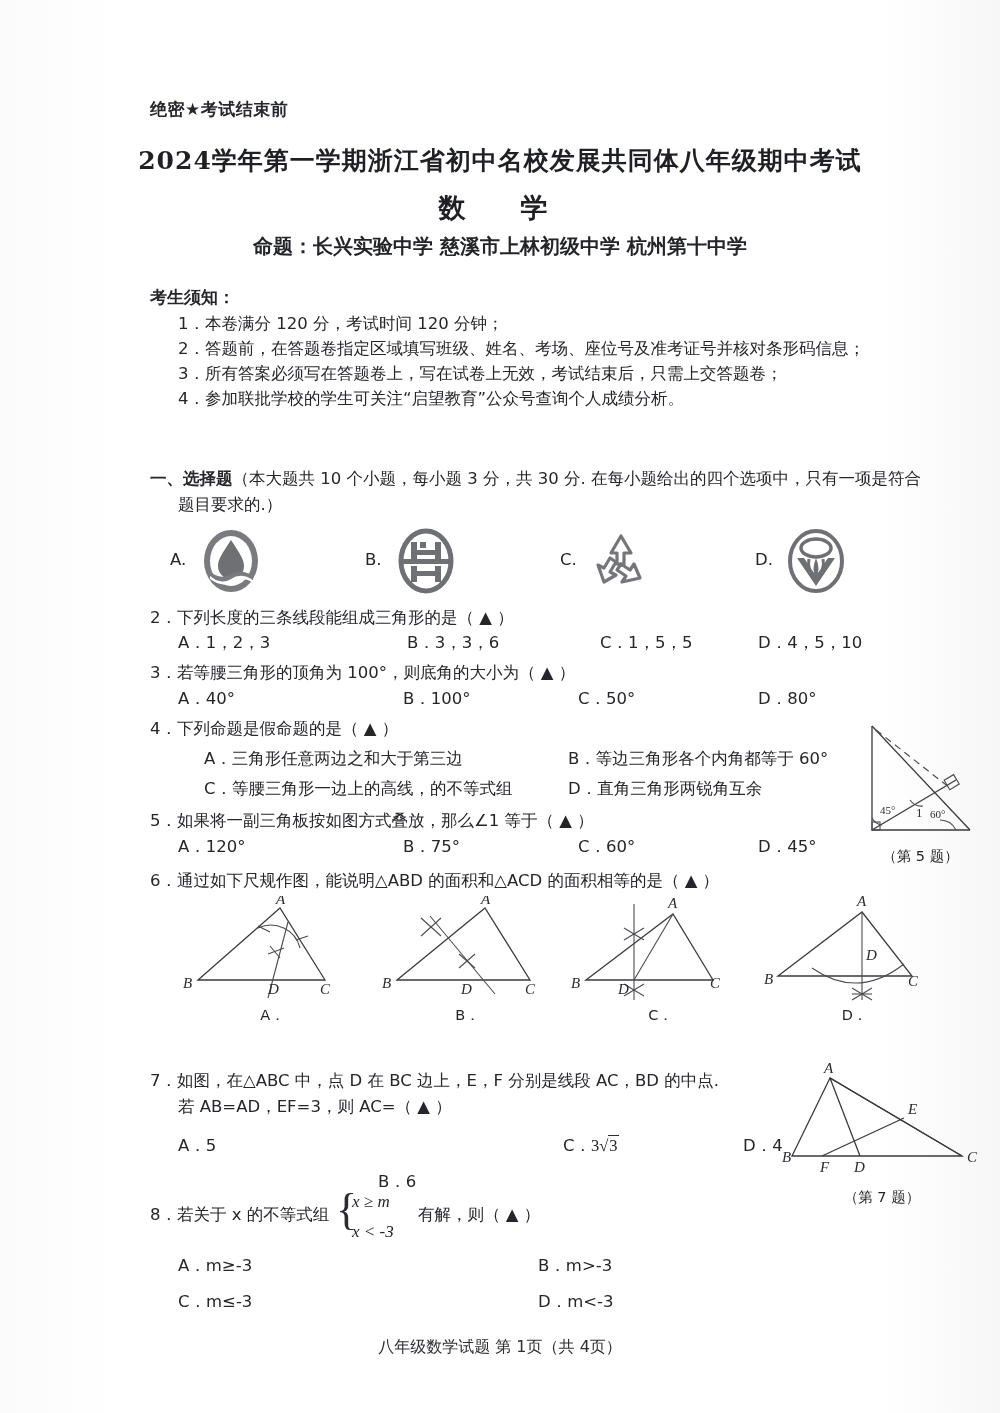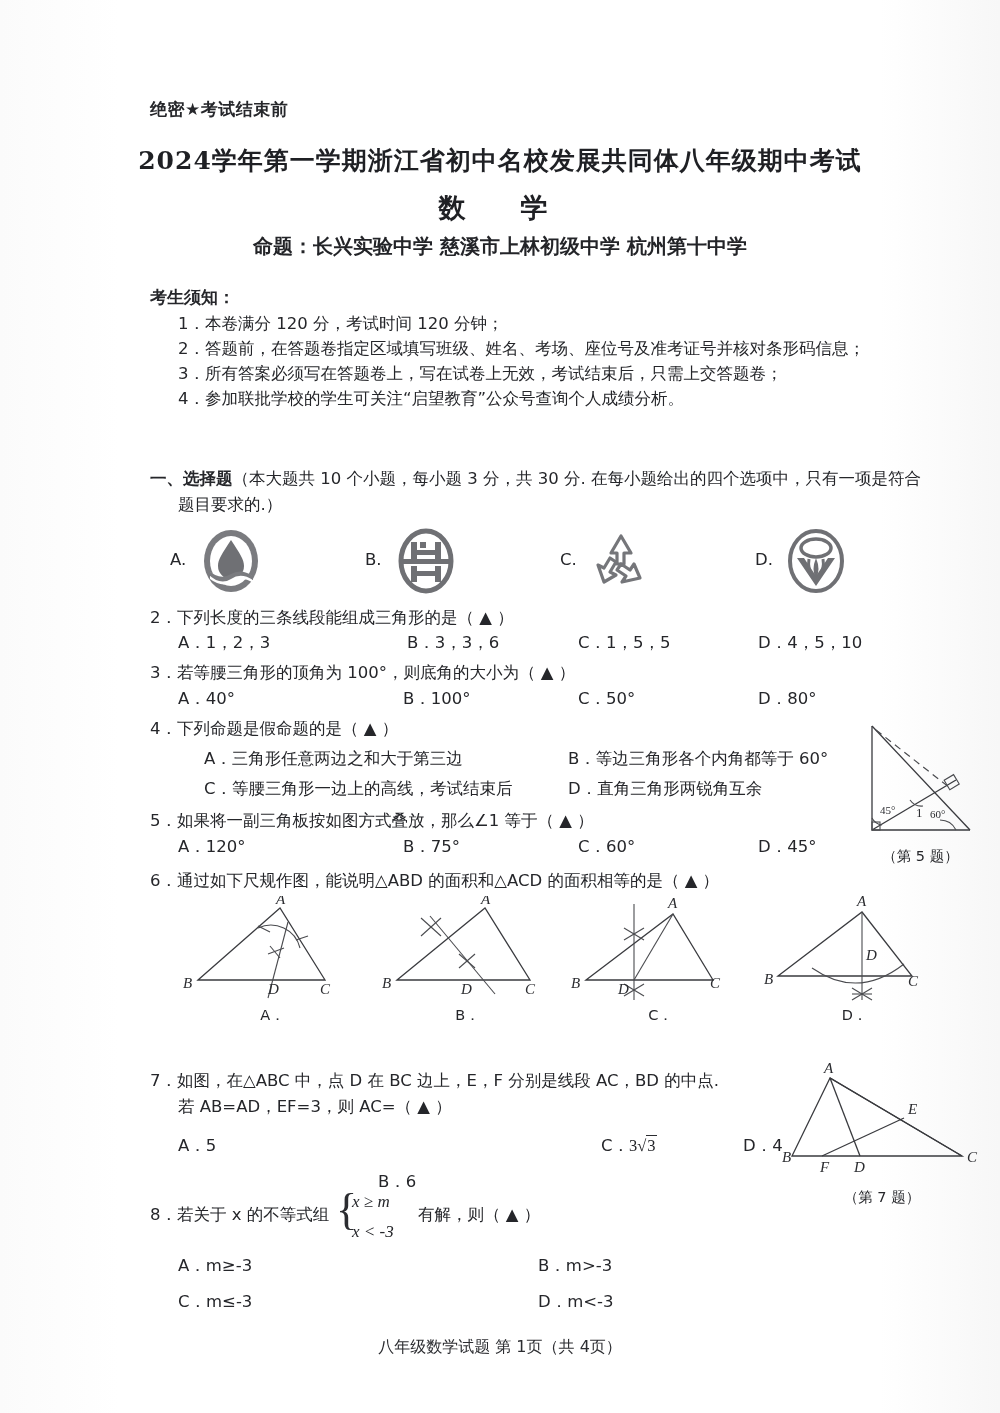--- a/index.html
+++ b/index.html
@@ -188,41 +188,41 @@
       </span>
     </div>
   </div>
 
   <div class="q" style="left:150px;top:605px;">
     <span class="stem"><span>2．</span><span>下列长度的三条线段能组成三角形的是（ ▲ ）</span></span>
   </div>
   <div class="opts" style="left:178px;top:632px;width:760px;height:26px;">
     <span class="opt" style="left:0px;">A．1，2，3</span>
     <span class="opt" style="left:229px;">B．3，3，6</span>
-    <span class="opt" style="left:400px;">C．1，5，5</span>
+    <span class="opt" style="left:422px;">C．1，5，5</span>
     <span class="opt" style="left:580px;">D．4，5，10</span>
   </div>
 
   <div class="q" style="left:150px;top:660px;">
     <span class="stem"><span>3．</span><span>若等腰三角形的顶角为 100°，则底角的大小为（ ▲ ）</span></span>
   </div>
   <div class="opts" style="left:178px;top:688px;width:760px;height:26px;">
     <span class="opt" style="left:0px;">A．40°</span>
     <span class="opt" style="left:225px;">B．100°</span>
     <span class="opt" style="left:400px;">C．50°</span>
     <span class="opt" style="left:580px;">D．80°</span>
   </div>
 
   <div class="q" style="left:150px;top:716px;">
     <span class="stem"><span>4．</span><span>下列命题是假命题的是（ ▲ ）</span></span>
   </div>
   <div class="opts" style="left:178px;top:748px;width:760px;height:60px;">
     <span class="opt" style="left:26px;top:0px;">A．三角形任意两边之和大于第三边</span>
     <span class="opt" style="left:390px;top:0px;">B．等边三角形各个内角都等于 60°</span>
-    <span class="opt" style="left:26px;top:30px;">C．等腰三角形一边上的高线，考试结束后</span>
+    <span class="opt" style="left:26px;top:30px;">C．等腰三角形一边上的高线，的不等式组</span>
     <span class="opt" style="left:390px;top:30px;">D．直角三角形两锐角互余</span>
   </div>
 
   <div class="q" style="left:150px;top:808px;">
     <span class="stem"><span>5．</span><span>如果将一副三角板按如图方式叠放，那么∠1 等于（ ▲ ）</span></span>
   </div>
   <div class="opts" style="left:178px;top:836px;width:760px;height:26px;">
     <span class="opt" style="left:0px;">A．120°</span>
     <span class="opt" style="left:225px;">B．75°</span>
     <span class="opt" style="left:400px;">C．60°</span>
@@ -322,21 +322,21 @@
     </div>
   </div>
 
   <div class="q" style="left:150px;top:1068px;">
     <span class="stem"><span>7．</span><span>如图，在△ABC 中，点 D 在 BC 边上，E，F 分别是线段 AC，BD 的中点.</span></span>
     <span class="cont">若 AB=AD，EF=3，则 AC=（ ▲ ）</span>
   </div>
   <div class="opts" style="left:178px;top:1135px;width:700px;height:30px;">
     <span class="opt" style="left:0px;">A．5</span>
     <span class="opt" style="left:200px;margin-top:36px;">B．6</span>
-    <span class="opt" style="left:385px;margin-left:38px;">C．<span class="mono-n">3</span><span style="font-family:'Liberation Serif',serif;">√<span style="border-top:1px solid #2b2c30;padding:0 1px;">3</span></span></span>
+    <span class="opt" style="left:385px;">C．<span class="mono-n">3</span><span style="font-family:'Liberation Serif',serif;">√<span style="border-top:1px solid #2b2c30;padding:0 1px;">3</span></span></span>
     <span class="opt" style="left:565px;">D．4</span>
   </div>
 
   <div style="position:absolute;left:782px;top:1062px;width:205px;height:145px;">
     <svg width="200" height="120" viewBox="0 0 200 120">
       <polygon class="geo" points="48,16 10,94 180,94"></polygon>
       <line class="geo" x1="48" y1="16" x2="180" y2="94"></line>
       <line class="geo" x1="48" y1="16" x2="78" y2="94"></line>
       <line class="geo" x1="40" y1="94" x2="122" y2="56"></line>
       <text class="glab" x="42" y="11">A</text>

